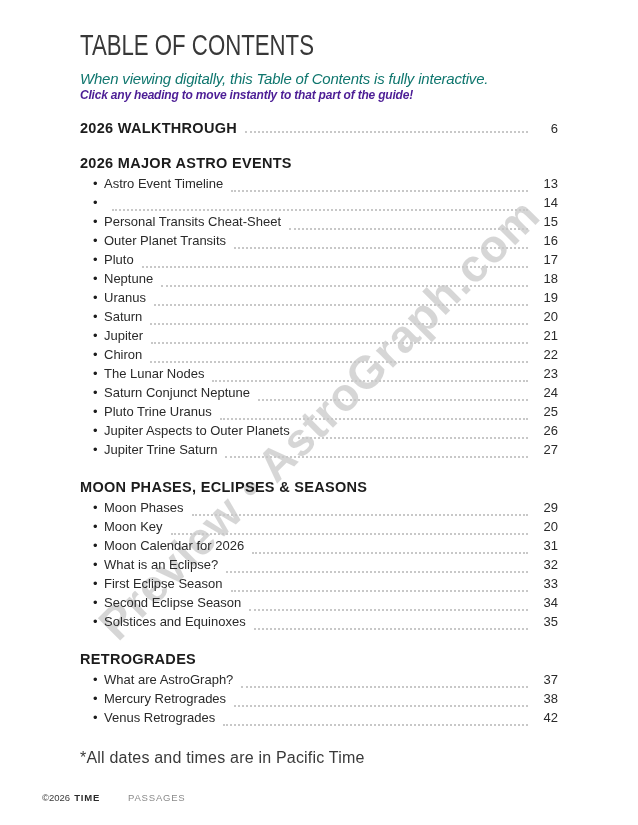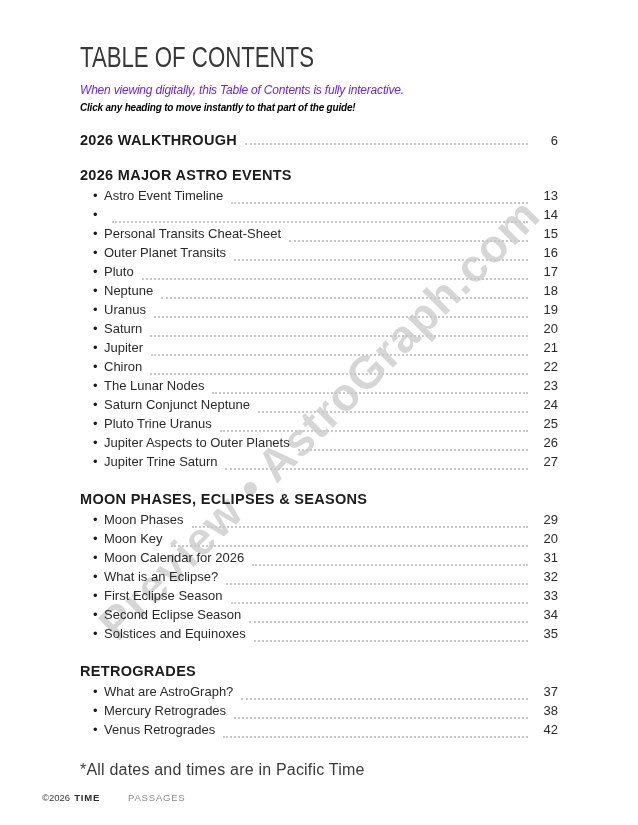--- a/index.html
+++ b/index.html
@@ -29,48 +29,48 @@
     color: rgba(0, 0, 0, 0.16);
     transform: rotate(-45deg);
     transform-origin: center;
     white-space: nowrap;
     z-index: 0;
     pointer-events: none;
   }
   .content {
     position: relative;
     z-index: 1;
-    padding: 42px 80px 0 80px;
+    padding: 30px 80px 0 80px;
   }
   h1.title {
     margin: 0 0 10px 0;
     font-size: 30px;
     font-weight: 500;
     line-height: 30px;
     color: #383838;
     white-space: nowrap;
     transform: scaleX(0.74);
     transform-origin: left center;
   }
   .intro-line1 {
     margin: 0;
     font-style: italic;
-    font-size: 12px;
+    font-size: 15px;
     line-height: 17px;
     letter-spacing: -0.2px;
-    color: #6d28d9;
+    color: #0f766e;
   }
   .intro-line2 {
     margin: 0 0 16px 0;
     font-style: italic;
     font-weight: 700;
-    font-size: 10px;
+    font-size: 12px;
     line-height: 17px;
     letter-spacing: -0.2px;
-    color: #000000;
+    color: #4c1d95;
   }
   .toc-section { margin-top: 18px; }
   .toc-section:first-child { margin-top: 0; }
   .heading-row {
     display: flex;
     align-items: flex-start;
     line-height: 17px;
     margin-bottom: 4px;
     cursor: pointer;
   }

